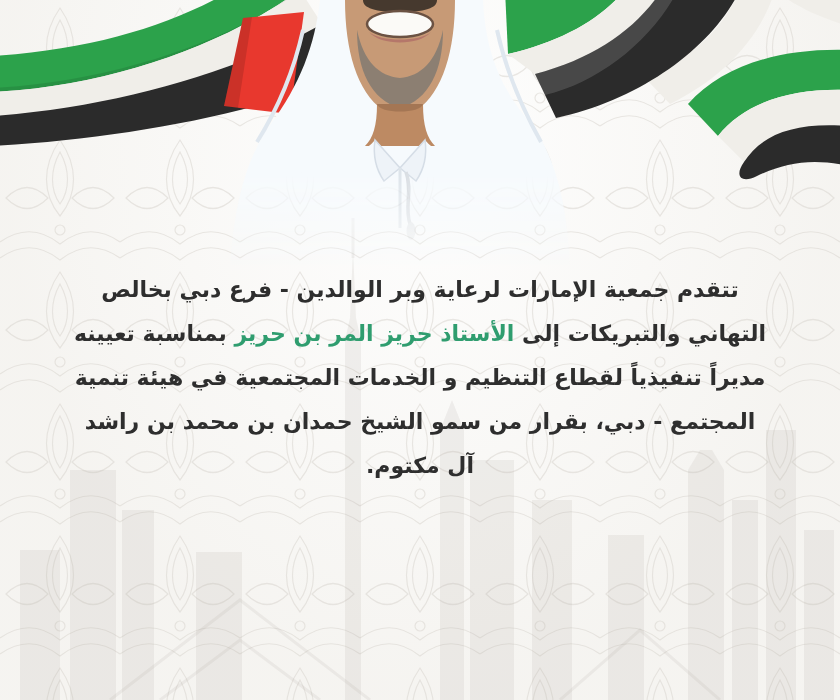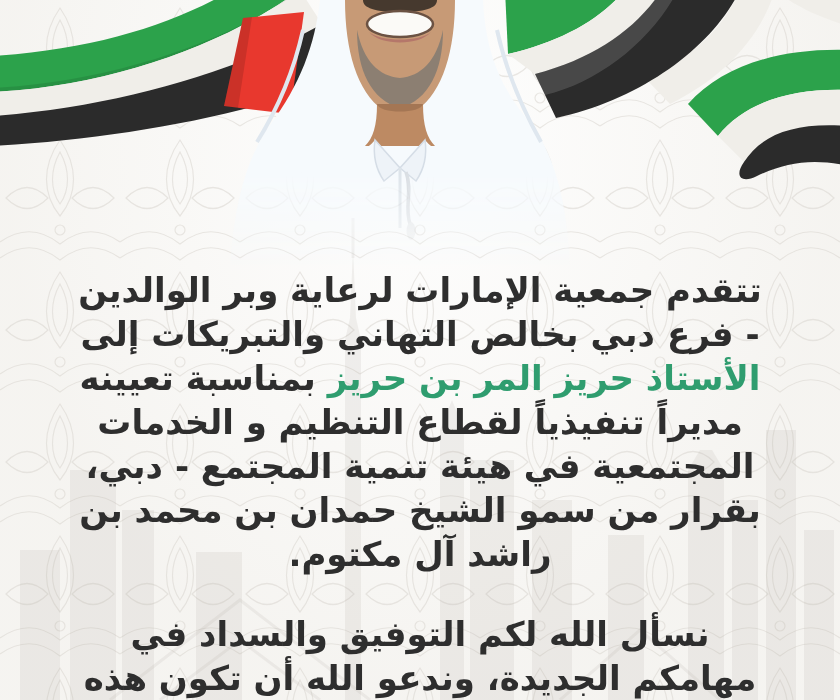--- a/index.html
+++ b/index.html
@@ -12,21 +12,21 @@
   .layer{position:absolute;left:0;top:0;}
   .bg-pattern{width:840px;height:700px;}
   .skyline{width:840px;height:500px;top:200px;}
   .ribbon{width:840px;height:300px;}
   .portrait{width:350px;height:270px;left:225px;top:0;}
   .message{
     position:absolute;top:268px;left:68px;right:68px;
     direction:rtl;text-align:center;
     font-weight:bold;color:#2e2e2e;
   }
-  .message p{margin:0;font-size:34px;line-height:44px;letter-spacing:0;}
+  .message p{margin:0;font-size:22px;line-height:44px;letter-spacing:0;}
   .message p.second{margin-top:36px;}
   .highlight{color:#2f9d6f;}
 </style>
 </head>
 <body>
 
 <div class="poster">
 
   <svg class="layer bg-pattern" viewBox="0 0 840 700" aria-hidden="true">
     <defs>
@@ -126,16 +126,15 @@
       <path fill="#eef3f8" stroke="#d5dde6" stroke-width="1.5" d="M 150,140 L 175,168 L 159,181 C 150,168 148,154 150,140 Z"></path>
       <path fill="#eef3f8" stroke="#d5dde6" stroke-width="1.5" d="M 200,140 L 175,168 L 191,181 C 200,168 202,154 200,140 Z"></path>
       <path stroke="#dde4ea" stroke-width="3" fill="none" d="M 175,168 L 175,228"></path>
       <path stroke="#d9dee3" stroke-width="3.5" fill="none" d="M 181,172 C 188,192 179,206 185,224"></path>
       <ellipse cx="186" cy="231" rx="4.5" ry="9" fill="#dfe4e8"></ellipse>
     </g>
   </svg>
 
   <div class="message">
     <p><span>تتقدم جمعية الإمارات لرعاية وبر الوالدين - فرع دبي بخالص التهاني والتبريكات إلى </span><span class="highlight">الأستاذ حريز المر بن حريز</span><span> بمناسبة تعيينه مديراً تنفيذياً لقطاع التنظيم و الخدمات المجتمعية في هيئة تنمية المجتمع - دبي، بقرار من سمو الشيخ حمدان بن محمد بن راشد آل مكتوم.</span></p>
-    <p class="second">نسأل الله لكم التوفيق والسداد في مهامكم الجديدة، وندعو الله أن تكون هذه الخطوة إضافة متميزة لمسيرتكم في خدمة الوطن والمجتمع.</p>
   </div>
 
 </div>
 
 </body></html>

